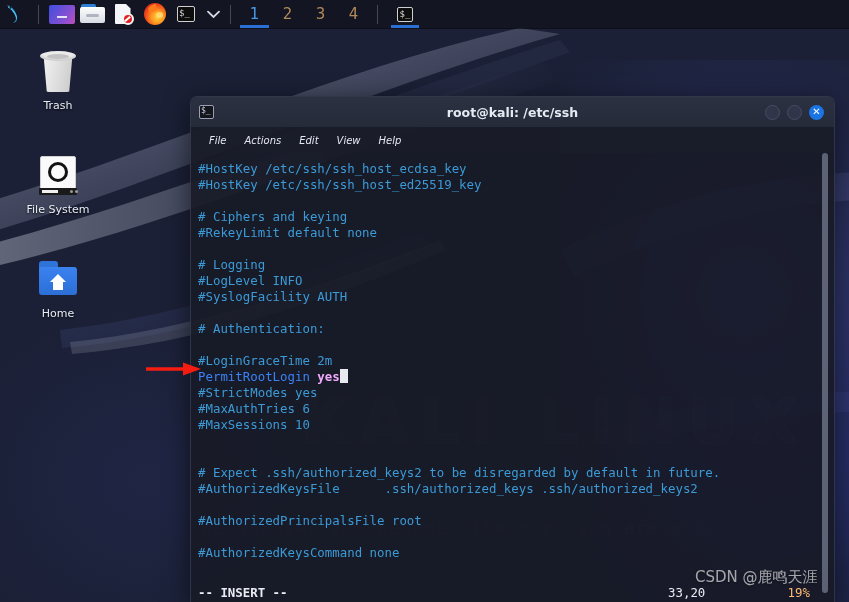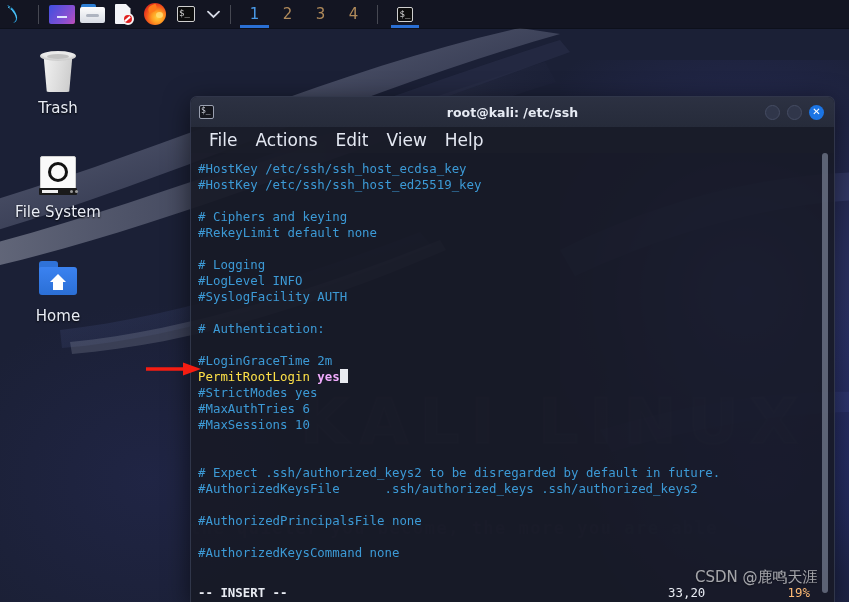--- a/index.html
+++ b/index.html
@@ -128,21 +128,21 @@
 
   
   .desk-icon {
     position:absolute;
     width:110px;
     display:flex; flex-direction:column; align-items:center;
     cursor:pointer;
   }
   .desk-icon .lbl {
     margin-top:5px;
-    font-size:15px; color:#e8ecf5;
+    font-size:11px; color:#e8ecf5;
     text-shadow: 0 1px 2px rgba(0,0,0,.9);
     font-family:"DejaVu Sans", sans-serif;
   }
 
   
   .trash-ico { width:44px; height:46px; position:relative; }
   .trash-body {
     position:absolute; left:6px; top:8px; width:32px; height:36px;
     background:linear-gradient(100deg, #f3f3f3 0%, #dcdcdc 55%, #c7c7c7 100%);
     border-radius: 2px 2px 7px 7px;
@@ -248,37 +248,37 @@
     color:#fff; font-size:10px; font-weight:700;
     font-family:"DejaVu Sans", sans-serif; line-height:1;
   }
 
   #menu-bar {
     height:26px; display:flex; align-items:center;
     padding-left:10px; gap:2px;
     background:rgba(26,29,42,0.72);
   }
   .menu-item {
-    font-size:17px; color:#e4e8f2; padding:3px 8px; cursor:pointer;
-    font-family:"DejaVu Sans", sans-serif; border-radius:3px;
+    font-size:10px; color:#e4e8f2; padding:3px 8px; cursor:pointer;
+    font-family:"DejaVu Sans", sans-serif; border-radius:3px;font-style:italic;
   }
 
   #term-body {
     position:relative;
     height: 452px;
     padding:8px 0 8px 7px;
     font-family:"DejaVu Sans Mono", monospace;
     font-size:12.4px;
     line-height:16px;
     color:#3c9ad6;
     overflow:hidden;
   }
   .tline { white-space:pre; height:16px; }
   .c-comment { color:#3c9ad6; }
-  .c-key { color:#fde047; }
+  .c-key { color:#3b82f6; }
   .c-val { color:#f0abfc; font-weight:700; }
   .cursor {
     display:inline-block; width:8px; height:14px;
     background:#e8eaf0; vertical-align:-2px;
   }
   #status-line {
     position:absolute; left:7px; right:18px; bottom:4px;
     height:16px;
     display:flex; align-items:center;
     font-family:"DejaVu Sans Mono", monospace;
@@ -487,21 +487,21 @@
           <div class="tline c-comment">#LoginGraceTime 2m</div>
           <div class="tline"><span class="c-key">PermitRootLogin </span><span class="c-val">yes</span><span class="cursor"></span></div>
           <div class="tline c-comment">#StrictModes yes</div>
           <div class="tline c-comment">#MaxAuthTries 6</div>
           <div class="tline c-comment">#MaxSessions 10</div>
           <div class="tline">&nbsp;</div>
           <div class="tline">&nbsp;</div>
           <div class="tline c-comment"># Expect .ssh/authorized_keys2 to be disregarded by default in future.</div>
           <div class="tline c-comment">#AuthorizedKeysFile      .ssh/authorized_keys .ssh/authorized_keys2</div>
           <div class="tline">&nbsp;</div>
-          <div class="tline c-comment">#AuthorizedPrincipalsFile none</div>
+          <div class="tline c-comment">#AuthorizedPrincipalsFile root</div>
           <div class="tline">&nbsp;</div>
           <div class="tline c-comment">#AuthorizedKeysCommand none</div>
         </div>
 
       <div id="status-line">
         <span id="insert-mode">-- INSERT --</span>
         <span id="cur-pos">33,20</span>
         <span id="cur-pct">19%</span>
       </div>
 

